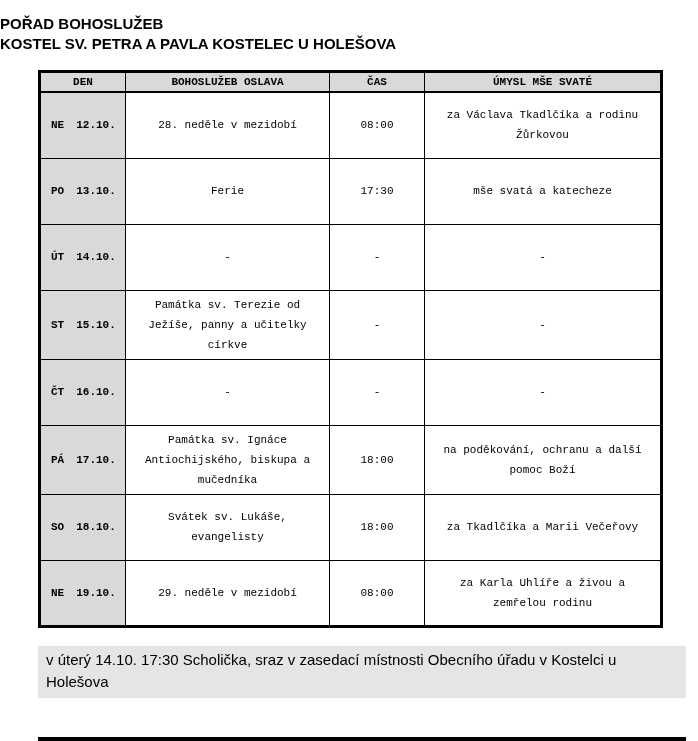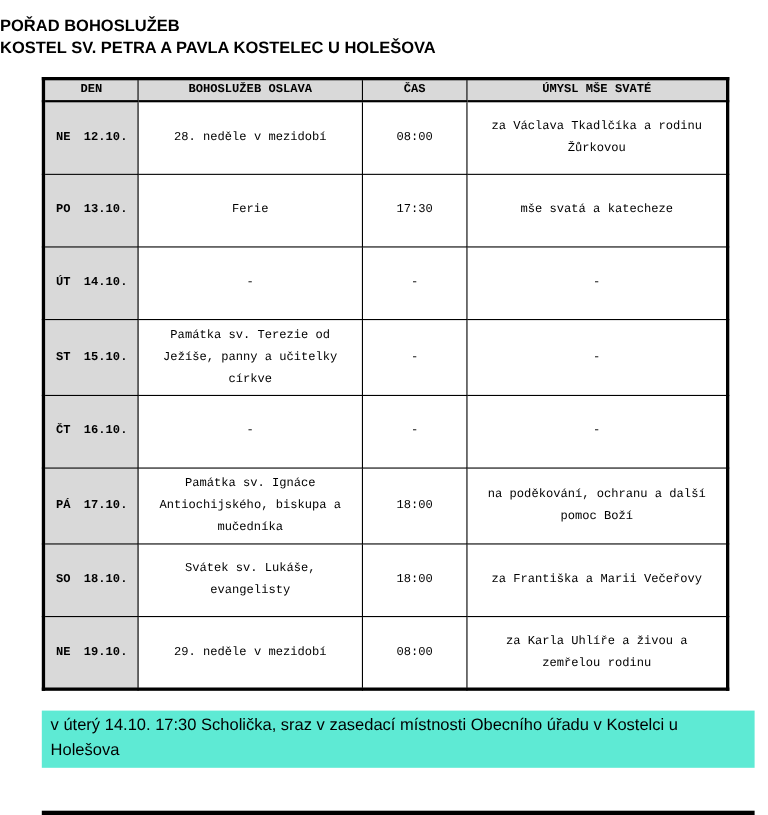--- a/index.html
+++ b/index.html
@@ -63,21 +63,21 @@
     padding-left: 8px;
   }
   .day-wrap {
     display: flex;
     gap: 12px;
     align-items: flex-start;
   }
   .footer-note {
     margin: 18px 0 0 38px;
     width: 648px;
-    background: #5eead4;
+    background: #e5e5e5;
     font-size: 15px;
     line-height: 22px;
     padding: 3px 8px 5px 8px;
   }
   .bottom-divider {
     position: absolute;
     left: 38px;
     bottom: 0;
     width: 648px;
     height: 4px;
@@ -178,21 +178,21 @@
       </tr>
       <tr>
         <td class="day-cell">
           <div class="day-wrap">
             <span>SO</span>
             <span>18.10.</span>
           </div>
         </td>
         <td>Svátek sv. Lukáše, evangelisty</td>
         <td>18:00</td>
-        <td>za Františka a Marii Večeřovy</td>
+        <td>za Tkadlčíka a Marii Večeřovy</td>
       </tr>
       <tr>
         <td class="day-cell">
           <div class="day-wrap">
             <span>NE</span>
             <span>19.10.</span>
           </div>
         </td>
         <td>29. neděle v mezidobí</td>
         <td>08:00</td>

